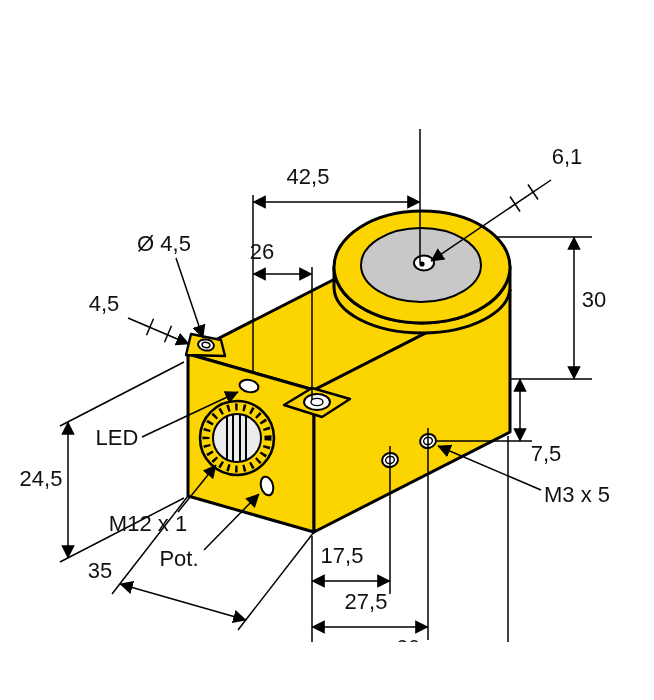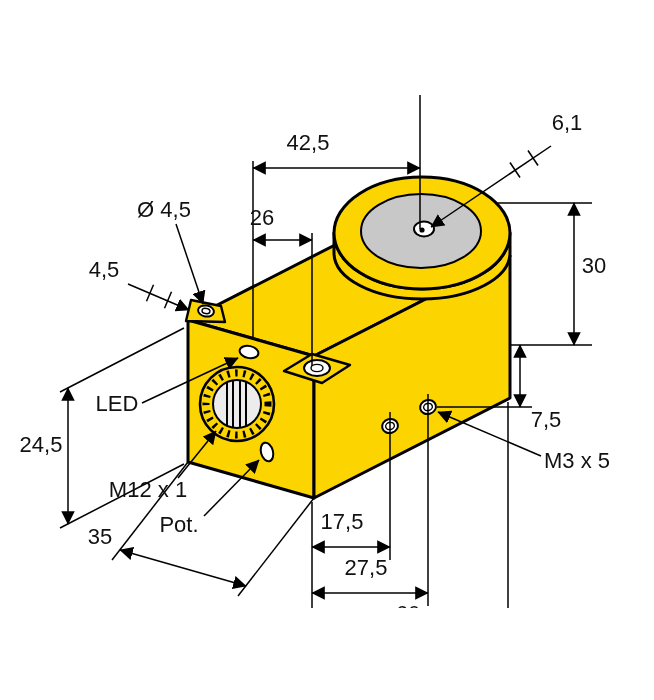--- a/index.html
+++ b/index.html
@@ -1,16 +1,16 @@
 <!DOCTYPE html>
 <html><head>
 <meta charset="utf-8">
 <style>
   html,body{margin:0;padding:0;background:#ffffff;}
-  .stage{width:654px;height:608px;position:relative;background:#ffffff;overflow:hidden;}
+  .stage{width:654px;height:608px;position:relative;background:#ffffff;overflow:hidden;margin-top:34px;}
   svg{display:block;}
   .face{stroke:#000;stroke-width:3;stroke-linejoin:round;}
   .edge{stroke:#000;stroke-width:2.4;stroke-linejoin:round;}
   .hole{fill:#ffffff;stroke:#000;stroke-width:2;}
   .hole-inner{fill:none;stroke:#000;stroke-width:1.4;}
   .dim{stroke:#000;stroke-width:1.5;fill:none;}
   .thick-detail{stroke:#000;stroke-width:2;fill:none;}
   .lbl{font-family:"Liberation Sans","DejaVu Sans",sans-serif;font-size:22px;fill:#111;text-anchor:middle;}
 </style>
 </head>

